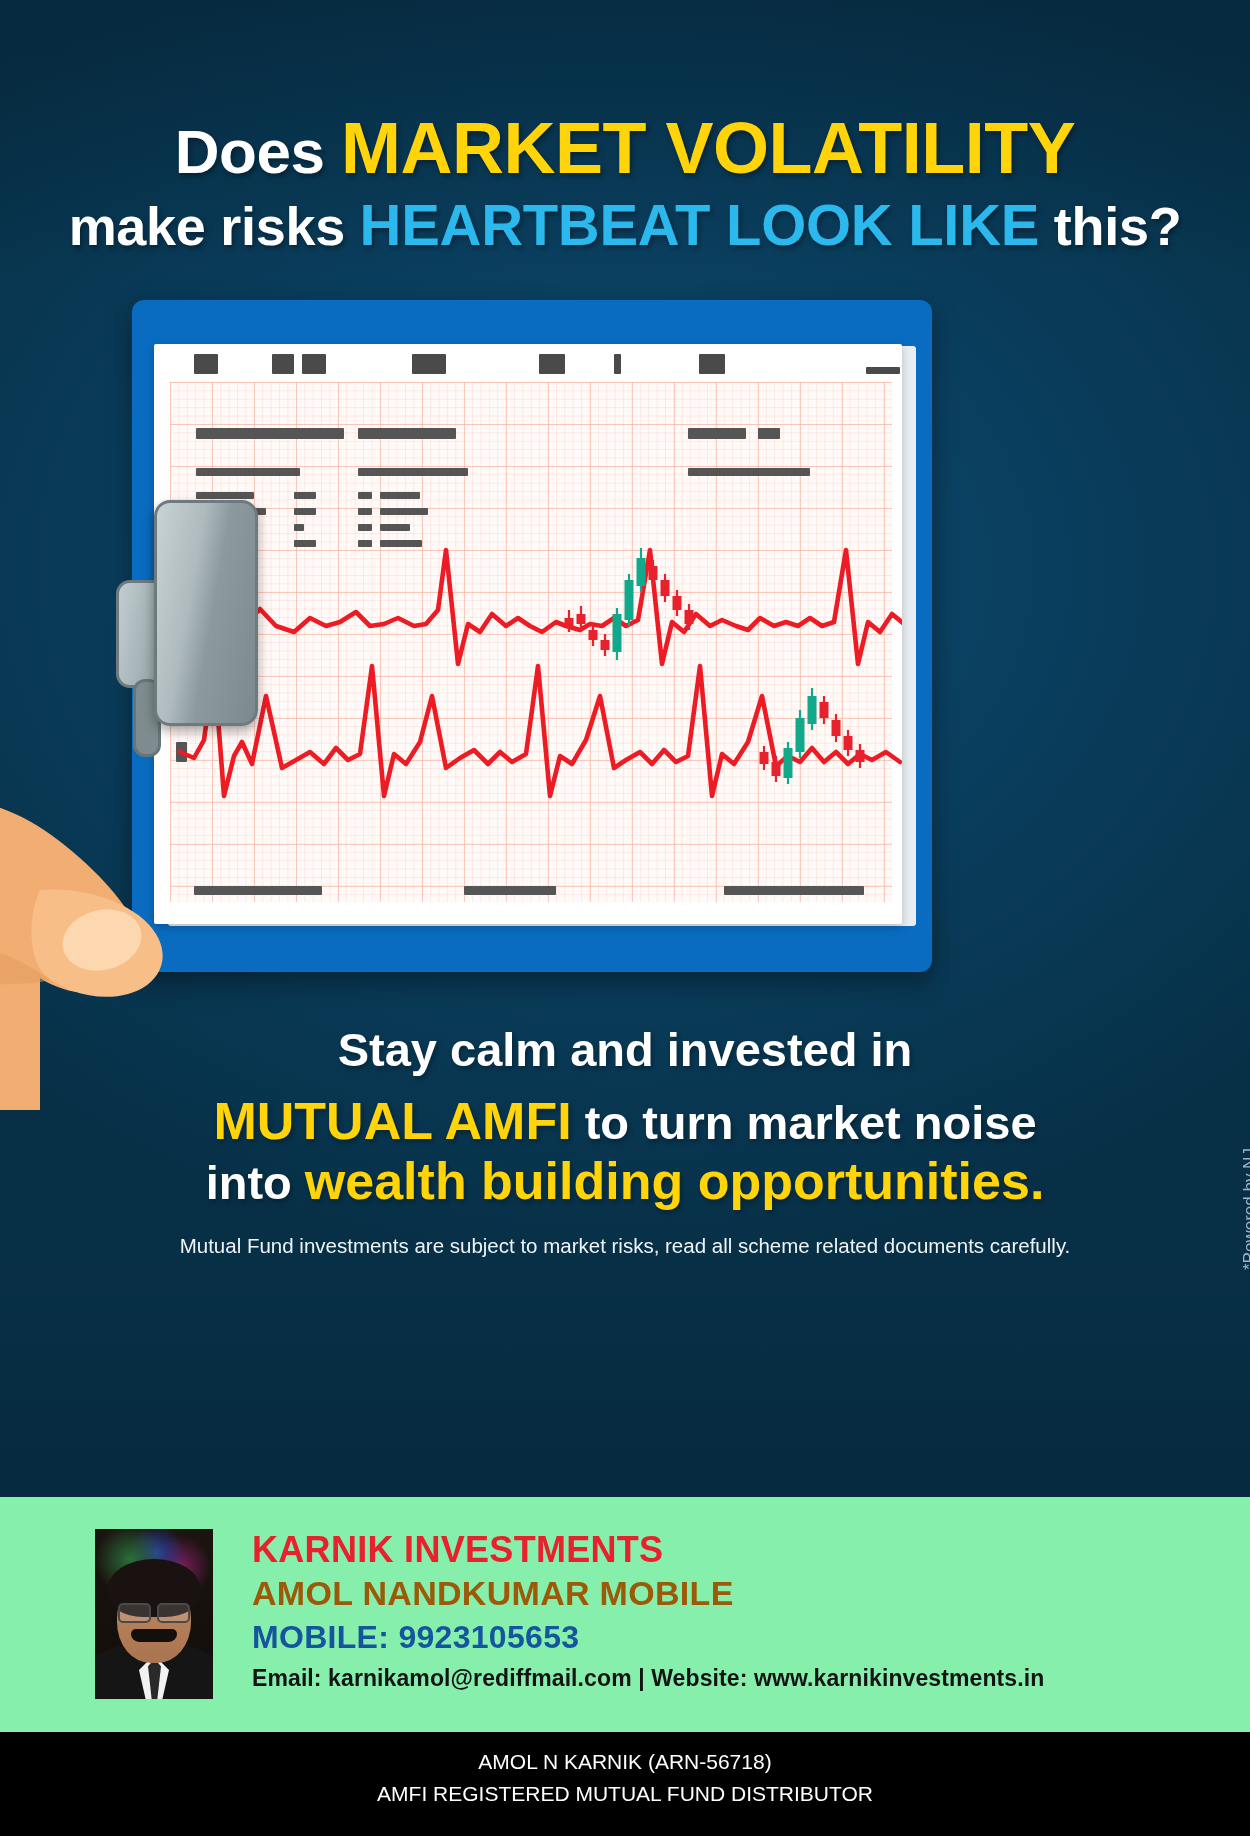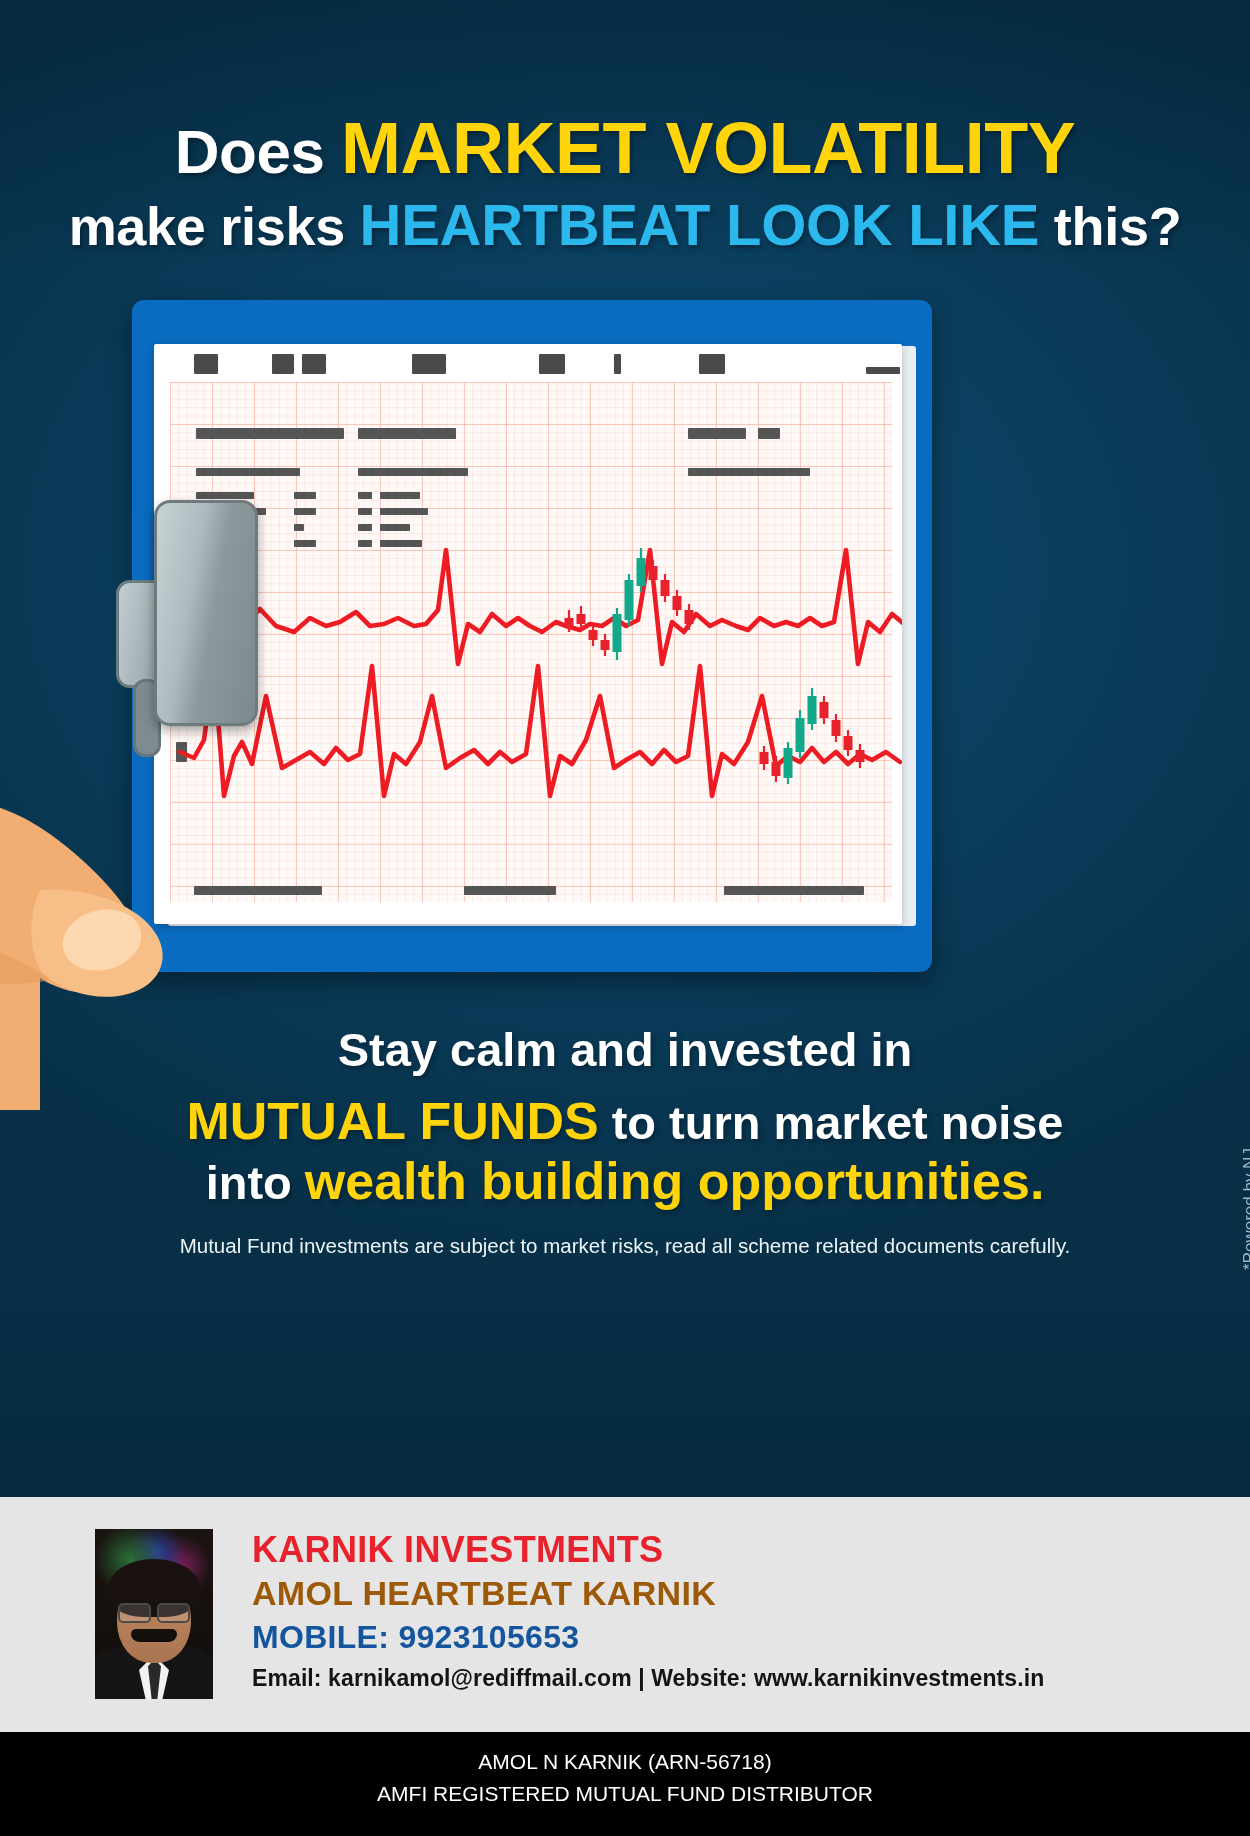--- a/index.html
+++ b/index.html
@@ -130,21 +130,21 @@
     position:absolute;right:10px;top:1090px;z-index:6;
     color:#9fb6c6;font-size:17px;
     transform:rotate(-90deg);transform-origin:right top;
     white-space:nowrap;
     width:180px;text-align:left;
   }
 
   
   .contact{
     position:absolute;left:0;top:1497px;width:1250px;height:235px;
-    background:#e5e5e5;
+    background:#86efac;
   }
   .photo{
     position:absolute;left:95px;top:32px;width:118px;height:170px;
     background:
       radial-gradient(circle at 30% 18%, #2b6f3a 0%, rgba(43,111,58,0) 22%),
       radial-gradient(circle at 52% 14%, #2a3fa0 0%, rgba(42,63,160,0) 18%),
       radial-gradient(circle at 72% 22%, #7a1f5c 0%, rgba(122,31,92,0) 20%),
       linear-gradient(180deg,#1b1410 0%,#120d0a 100%);
     overflow:hidden;
   }
@@ -318,42 +318,42 @@
              C 262,266 250,292 222,300 C 196,308 168,300 150,288
              L 150,420 L -40,420 Z" fill="#F2AE72"></path>
     <path d="M150,200 C 196,196 248,214 266,244 C 282,270 268,296 238,304
              C 208,312 176,302 156,286 C 140,272 136,230 150,200 Z" fill="#F7BE87"></path>
     <ellipse cx="212" cy="250" rx="40" ry="30" transform="rotate(-14 212 250)" fill="#FCD7B0"></ellipse>
     <path d="M-40,246 C 40,236 116,256 160,290 C 120,300 40,288 -40,300 Z" fill="#E39A5E" opacity="0.55"></path>
   </svg>
 
   <div class="tagline">
     <div class="tg1">Stay calm and invested in</div>
-    <div class="tg2"><span class="y tg-big">MUTUAL FUNDS</span><span class="w"> to turn market noise</span></div>
+    <div class="tg2"><span class="y tg-big">MUTUAL AMFI</span><span class="w"> to turn market noise</span></div>
     <div class="tg3"><span class="w">into </span><span class="y tg-big">wealth building opportunities.</span></div>
   </div>
 
   <div class="disclaimer">Mutual Fund investments are subject to market risks, read all scheme related documents carefully.</div>
   <div class="powered">*Powered by NJ</div>
 
   <div class="contact">
     <div class="photo">
       <div class="ph-body"></div>
       <div class="ph-shirt"></div>
       <div class="ph-tie"></div>
       <div class="ph-face"></div>
       <div class="ph-hair"></div>
       <div class="ph-glass">
         <div class="lens l"></div>
         <div class="lens r"></div>
       </div>
       <div class="ph-mous"></div>
     </div>
     <div class="c-company">KARNIK INVESTMENTS</div>
-    <div class="c-person">AMOL HEARTBEAT KARNIK</div>
+    <div class="c-person">AMOL NANDKUMAR MOBILE</div>
     <div class="c-mobile">MOBILE: 9923105653</div>
     <div class="c-web">Email: karnikamol@rediffmail.com  |  Website: www.karnikinvestments.in</div>
   </div>
 
   <div class="footer">
     <div class="f1">AMOL N KARNIK (ARN-56718)</div>
     <div class="f2">AMFI REGISTERED MUTUAL FUND DISTRIBUTOR</div>
   </div>
 
 </div>

